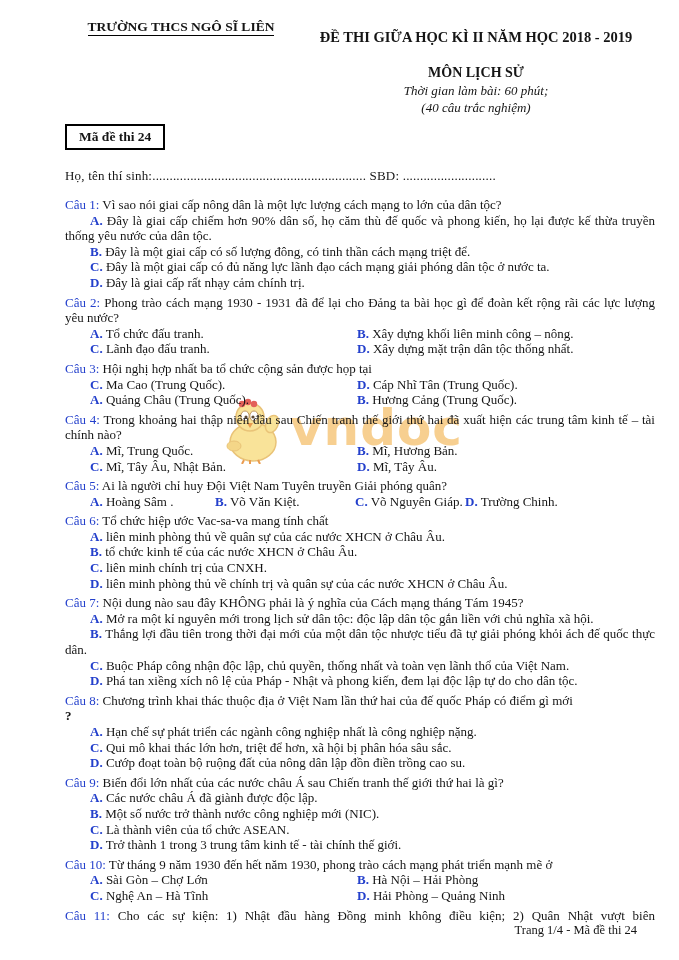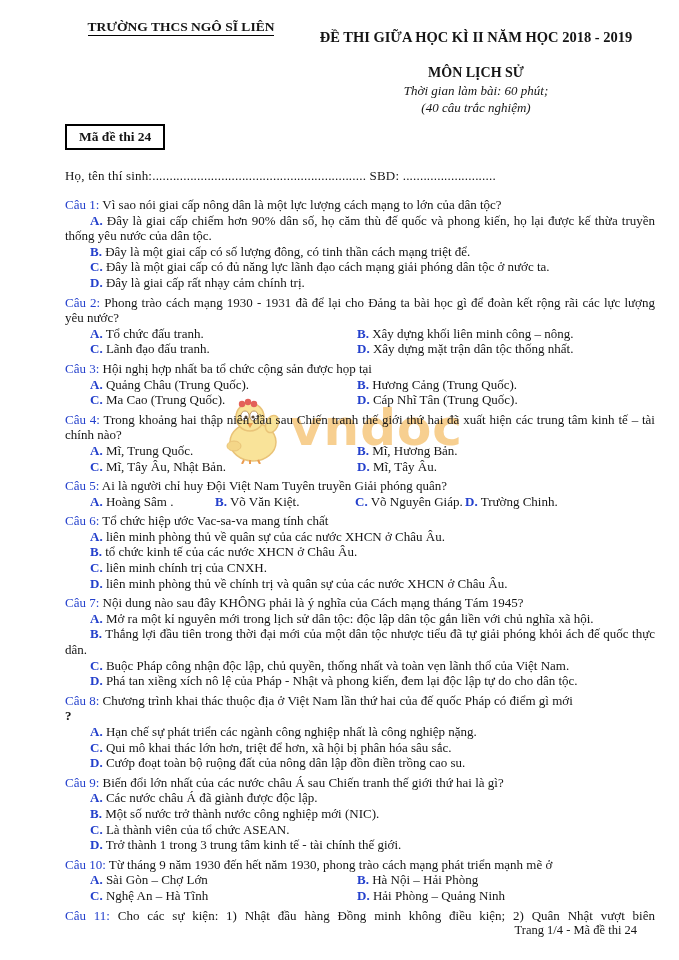--- a/index.html
+++ b/index.html
@@ -103,26 +103,26 @@
             <p class="opt c2"><span class="opt-letter">B.</span><span> Xây dựng khối liên minh công – nông.</span></p>
           </div>
           <div class="opt-row twocol">
             <p class="opt c1"><span class="opt-letter">C.</span><span> Lãnh đạo đấu tranh.</span></p>
             <p class="opt c2"><span class="opt-letter">D.</span><span> Xây dựng mặt trận dân tộc thống nhất.</span></p>
           </div>
         </div>
         <div class="question">
           <p class="q"><span class="q-label">Câu 3:</span><span> Hội nghị hợp nhất ba tổ chức cộng sản được họp tại</span></p>
           <div class="opt-row twocol">
+            <p class="opt c1"><span class="opt-letter">C.</span><span> Ma Cao (Trung Quốc).</span></p>
+            <p class="opt c2"><span class="opt-letter">D.</span><span> Cáp Nhĩ Tân (Trung Quốc).</span></p>
+          </div>
+          <div class="opt-row twocol">
             <p class="opt c1"><span class="opt-letter">A.</span><span> Quảng Châu (Trung Quốc).</span></p>
             <p class="opt c2"><span class="opt-letter">B.</span><span> Hương Cảng (Trung Quốc).</span></p>
-          </div>
-          <div class="opt-row twocol">
-            <p class="opt c1"><span class="opt-letter">C.</span><span> Ma Cao (Trung Quốc).</span></p>
-            <p class="opt c2"><span class="opt-letter">D.</span><span> Cáp Nhĩ Tân (Trung Quốc).</span></p>
           </div>
         </div>
         <div class="question">
           <p class="q"><span class="q-label">Câu 4:</span><span> Trong khoảng hai thập niên đầu sau Chiến tranh thế giới thứ hai đã xuất hiện các trung tâm kinh tế – tài chính nào?</span></p>
           <div class="opt-row twocol">
             <p class="opt c1"><span class="opt-letter">A.</span><span> Mĩ, Trung Quốc.</span></p>
             <p class="opt c2"><span class="opt-letter">B.</span><span> Mĩ, Hương Bản.</span></p>
           </div>
           <div class="opt-row twocol">
             <p class="opt c1"><span class="opt-letter">C.</span><span> Mĩ, Tây Âu, Nhật Bản.</span></p>

